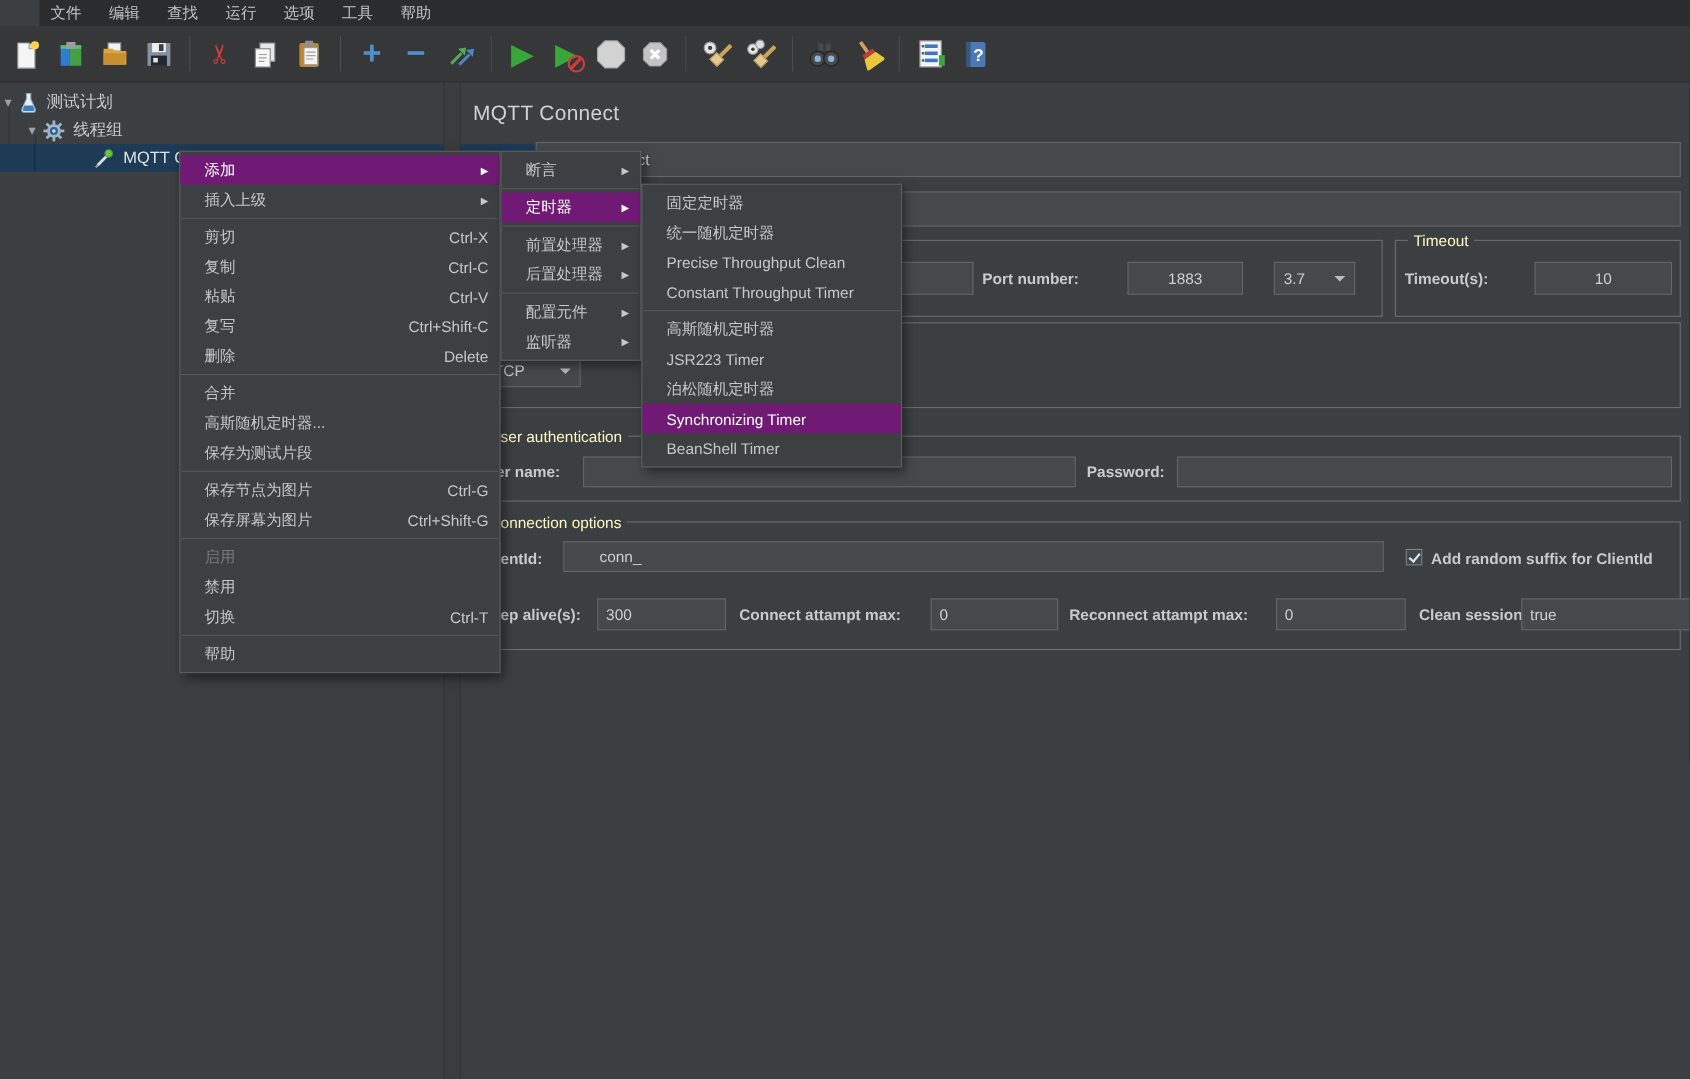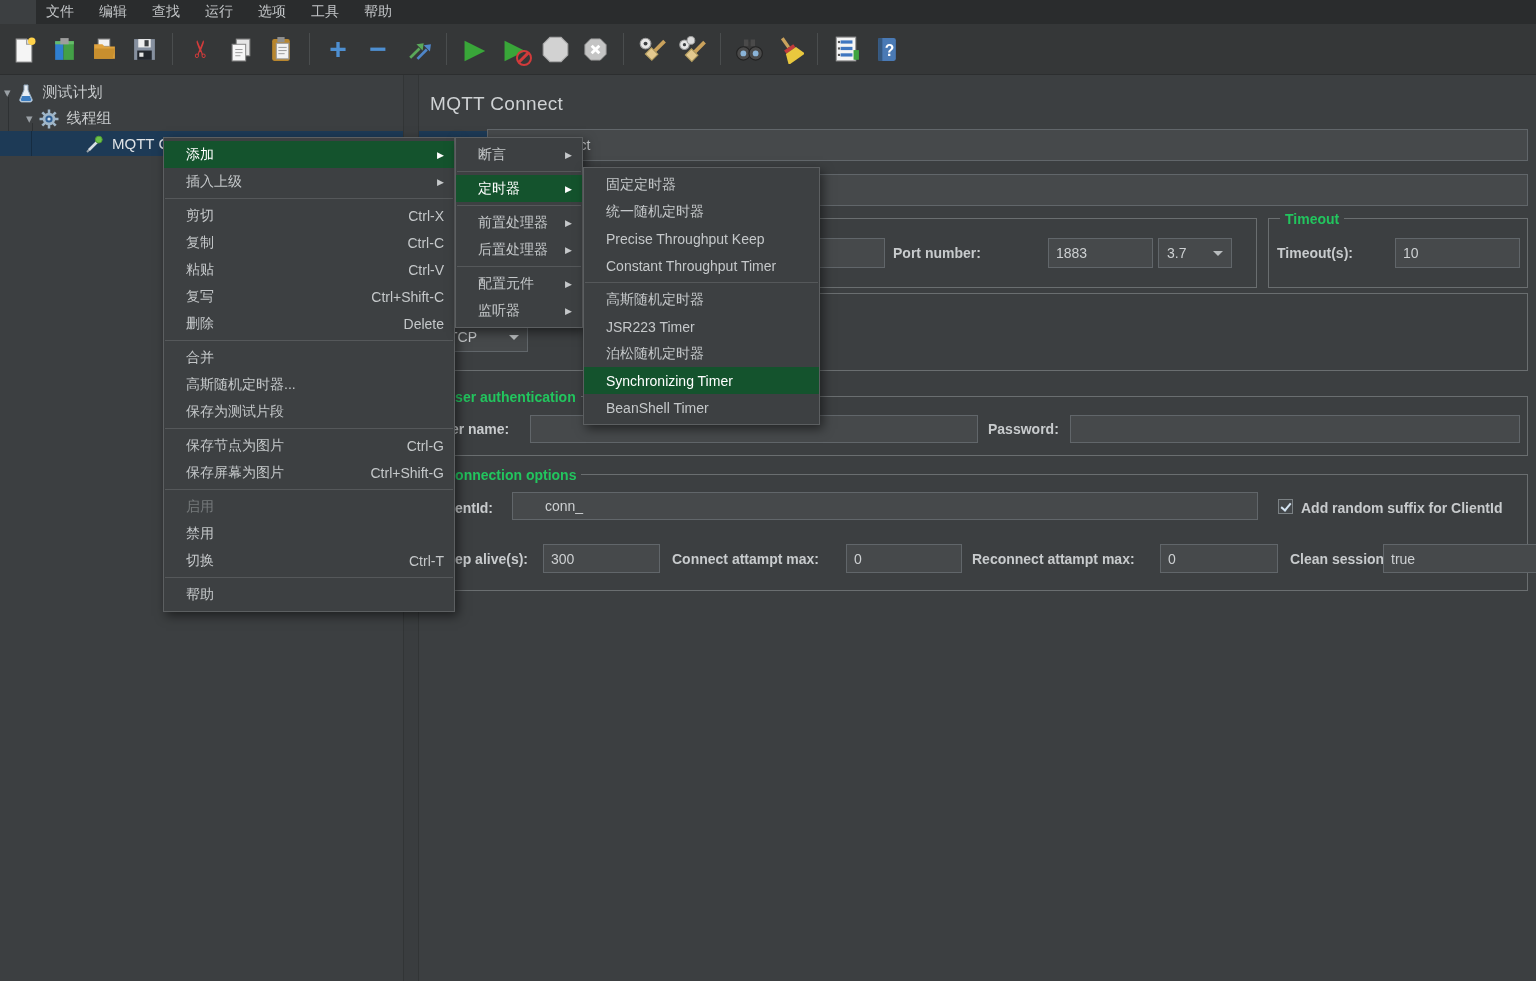--- a/index.html
+++ b/index.html
@@ -27,34 +27,34 @@
   .guide-sel{position:absolute;left:31px;top:131px;height:25px;width:1px;background:#162c41;z-index:2;}
   .splitter{position:absolute;left:403px;top:75px;width:14px;bottom:0;background:#3a3d3f;
             border-left:1px solid #323536;border-right:1px solid #323536;}
   
   .abs{position:absolute;box-sizing:border-box;}
   .page-title{font-size:19px;color:#cfd2d4;letter-spacing:.3px;}
   .fld{background:#46494b;border:1px solid #61666a;color:#cdd0d2;font-size:14px;
        font-family:"Liberation Sans",sans-serif;padding:0 7px;box-sizing:border-box;outline:none;}
   .lab{font-size:14px;font-weight:600;color:#c8cbcd;white-space:nowrap;}
   .grp{border:1px solid #6a6e70;}
-  .grp-title{position:absolute;background:#3c3f41;padding:0 5px;font-size:14px;font-weight:700;color:#22c55e;white-space:nowrap;}
+  .grp-title{position:absolute;background:#3c3f41;padding:0 5px;font-size:14px;font-weight:400;color:#fef9c3;white-space:nowrap;}
   .combo{background:#46494b;border:1px solid #61666a;display:flex;align-items:center;
          justify-content:space-between;padding:0 8px;font-size:14px;color:#cdd0d2;}
   .combo .arrow{width:0;height:0;border:5px solid transparent;border-top-color:#b8bcbe;margin-top:6px;}
   .cb{width:15px;height:15px;background:#43474a;border:1px solid #7b8184;position:relative;}
   .cb.checked::after{content:"";position:absolute;left:4px;top:1px;width:4px;height:8px;
        border-right:2px solid #d4e4f2;border-bottom:2px solid #d4e4f2;transform:rotate(40deg);}
   
   .menu{position:absolute;background:#3d4042;border:1px solid #5c5f61;padding:3px 0;
         box-shadow:3px 4px 10px rgba(0,0,0,.5);font-size:14px;box-sizing:border-box;}
   .mi{height:27px;display:flex;align-items:center;padding:0 10px 0 22px;color:#c5c8ca;white-space:nowrap;}
   .mi .sc{margin-left:auto;padding-left:26px;}
   .mi .arr{margin-left:auto;font-size:9px;}
-  .mi.hl{background:#14532d;color:#ffffff;}
+  .mi.hl{background:#701a75;color:#ffffff;}
   .mi.hl .arr,.mi.hl .sc{color:#ffffff;}
   .mi.dis{color:#75797b;}
   .msep{height:1px;background:#55585a;margin:3px 1px;}
 </style>
 </head>
 <body>
 
 <div class="app">
 
   <div class="menubar">
@@ -277,30 +277,30 @@
   <div class="splitter"></div>
 
   <div class="abs page-title" style="left:430px;top:93px;">MQTT Connect</div>
 
   <input class="abs fld" style="left: 487px; top: 129px; width: 1041px; height: 32px;" readonly="" value="MQTT Connect">
   <input class="abs fld" style="left: 530px; top: 174px; width: 998px; height: 32px;" readonly="" value="">
 
   <div class="abs grp" style="left:425px;top:218px;width:832px;height:70px;"></div>
   <input class="abs fld" style="left: 600px; top: 238px; width: 285px; height: 30px;" readonly="" value="">
   <span class="abs lab" style="left:893px;top:245px;">Port number:</span>
-  <input class="abs fld" style="left: 1048px; top: 238px; width: 105px; height: 30px;" readonly="" value="1883">
+  <input class="abs fld" style="left: 1025px; top: 238px; width: 105px; height: 30px; text-align: center;" readonly="" value="1883">
   <div class="abs combo" style="left:1158px;top:238px;width:74px;height:30px;">
     <span>3.7</span>
     <span class="arrow"></span>
   </div>
 
   <div class="abs grp" style="left:1268px;top:218px;width:260px;height:70px;"></div>
   <span class="grp-title" style="left:1280px;top:211px;">Timeout</span>
   <span class="abs lab" style="left:1277px;top:245px;">Timeout(s):</span>
-  <input class="abs fld" style="left: 1395px; top: 238px; width: 125px; height: 30px;" readonly="" value="10">
+  <input class="abs fld" style="left: 1395px; top: 238px; width: 125px; height: 30px; text-align: center;" readonly="" value="10">
 
   <div class="abs grp" style="left:425px;top:293px;width:1103px;height:78px;"></div>
   <div class="abs combo" style="left:440px;top:322px;width:88px;height:30px;">
     <span>TCP</span>
     <span class="arrow"></span>
   </div>
 
   <div class="abs grp" style="left:425px;top:396px;width:1103px;height:60px;"></div>
   <span class="grp-title" style="left:440px;top:389px;">User authentication</span>
   <span class="abs lab" style="left:433px;top:421px;">User name:</span>
@@ -420,21 +420,21 @@
   </div>
 
   <div class="menu" style="left:583px;top:167px;width:237px;z-index:70;">
     <div class="mi">
       <span>固定定时器</span>
     </div>
     <div class="mi">
       <span>统一随机定时器</span>
     </div>
     <div class="mi">
-      <span>Precise Throughput Keep</span>
+      <span>Precise Throughput Clean</span>
     </div>
     <div class="mi">
       <span>Constant Throughput Timer</span>
     </div>
     <div class="msep"></div>
     <div class="mi">
       <span>高斯随机定时器</span>
     </div>
     <div class="mi">
       <span>JSR223 Timer</span>

